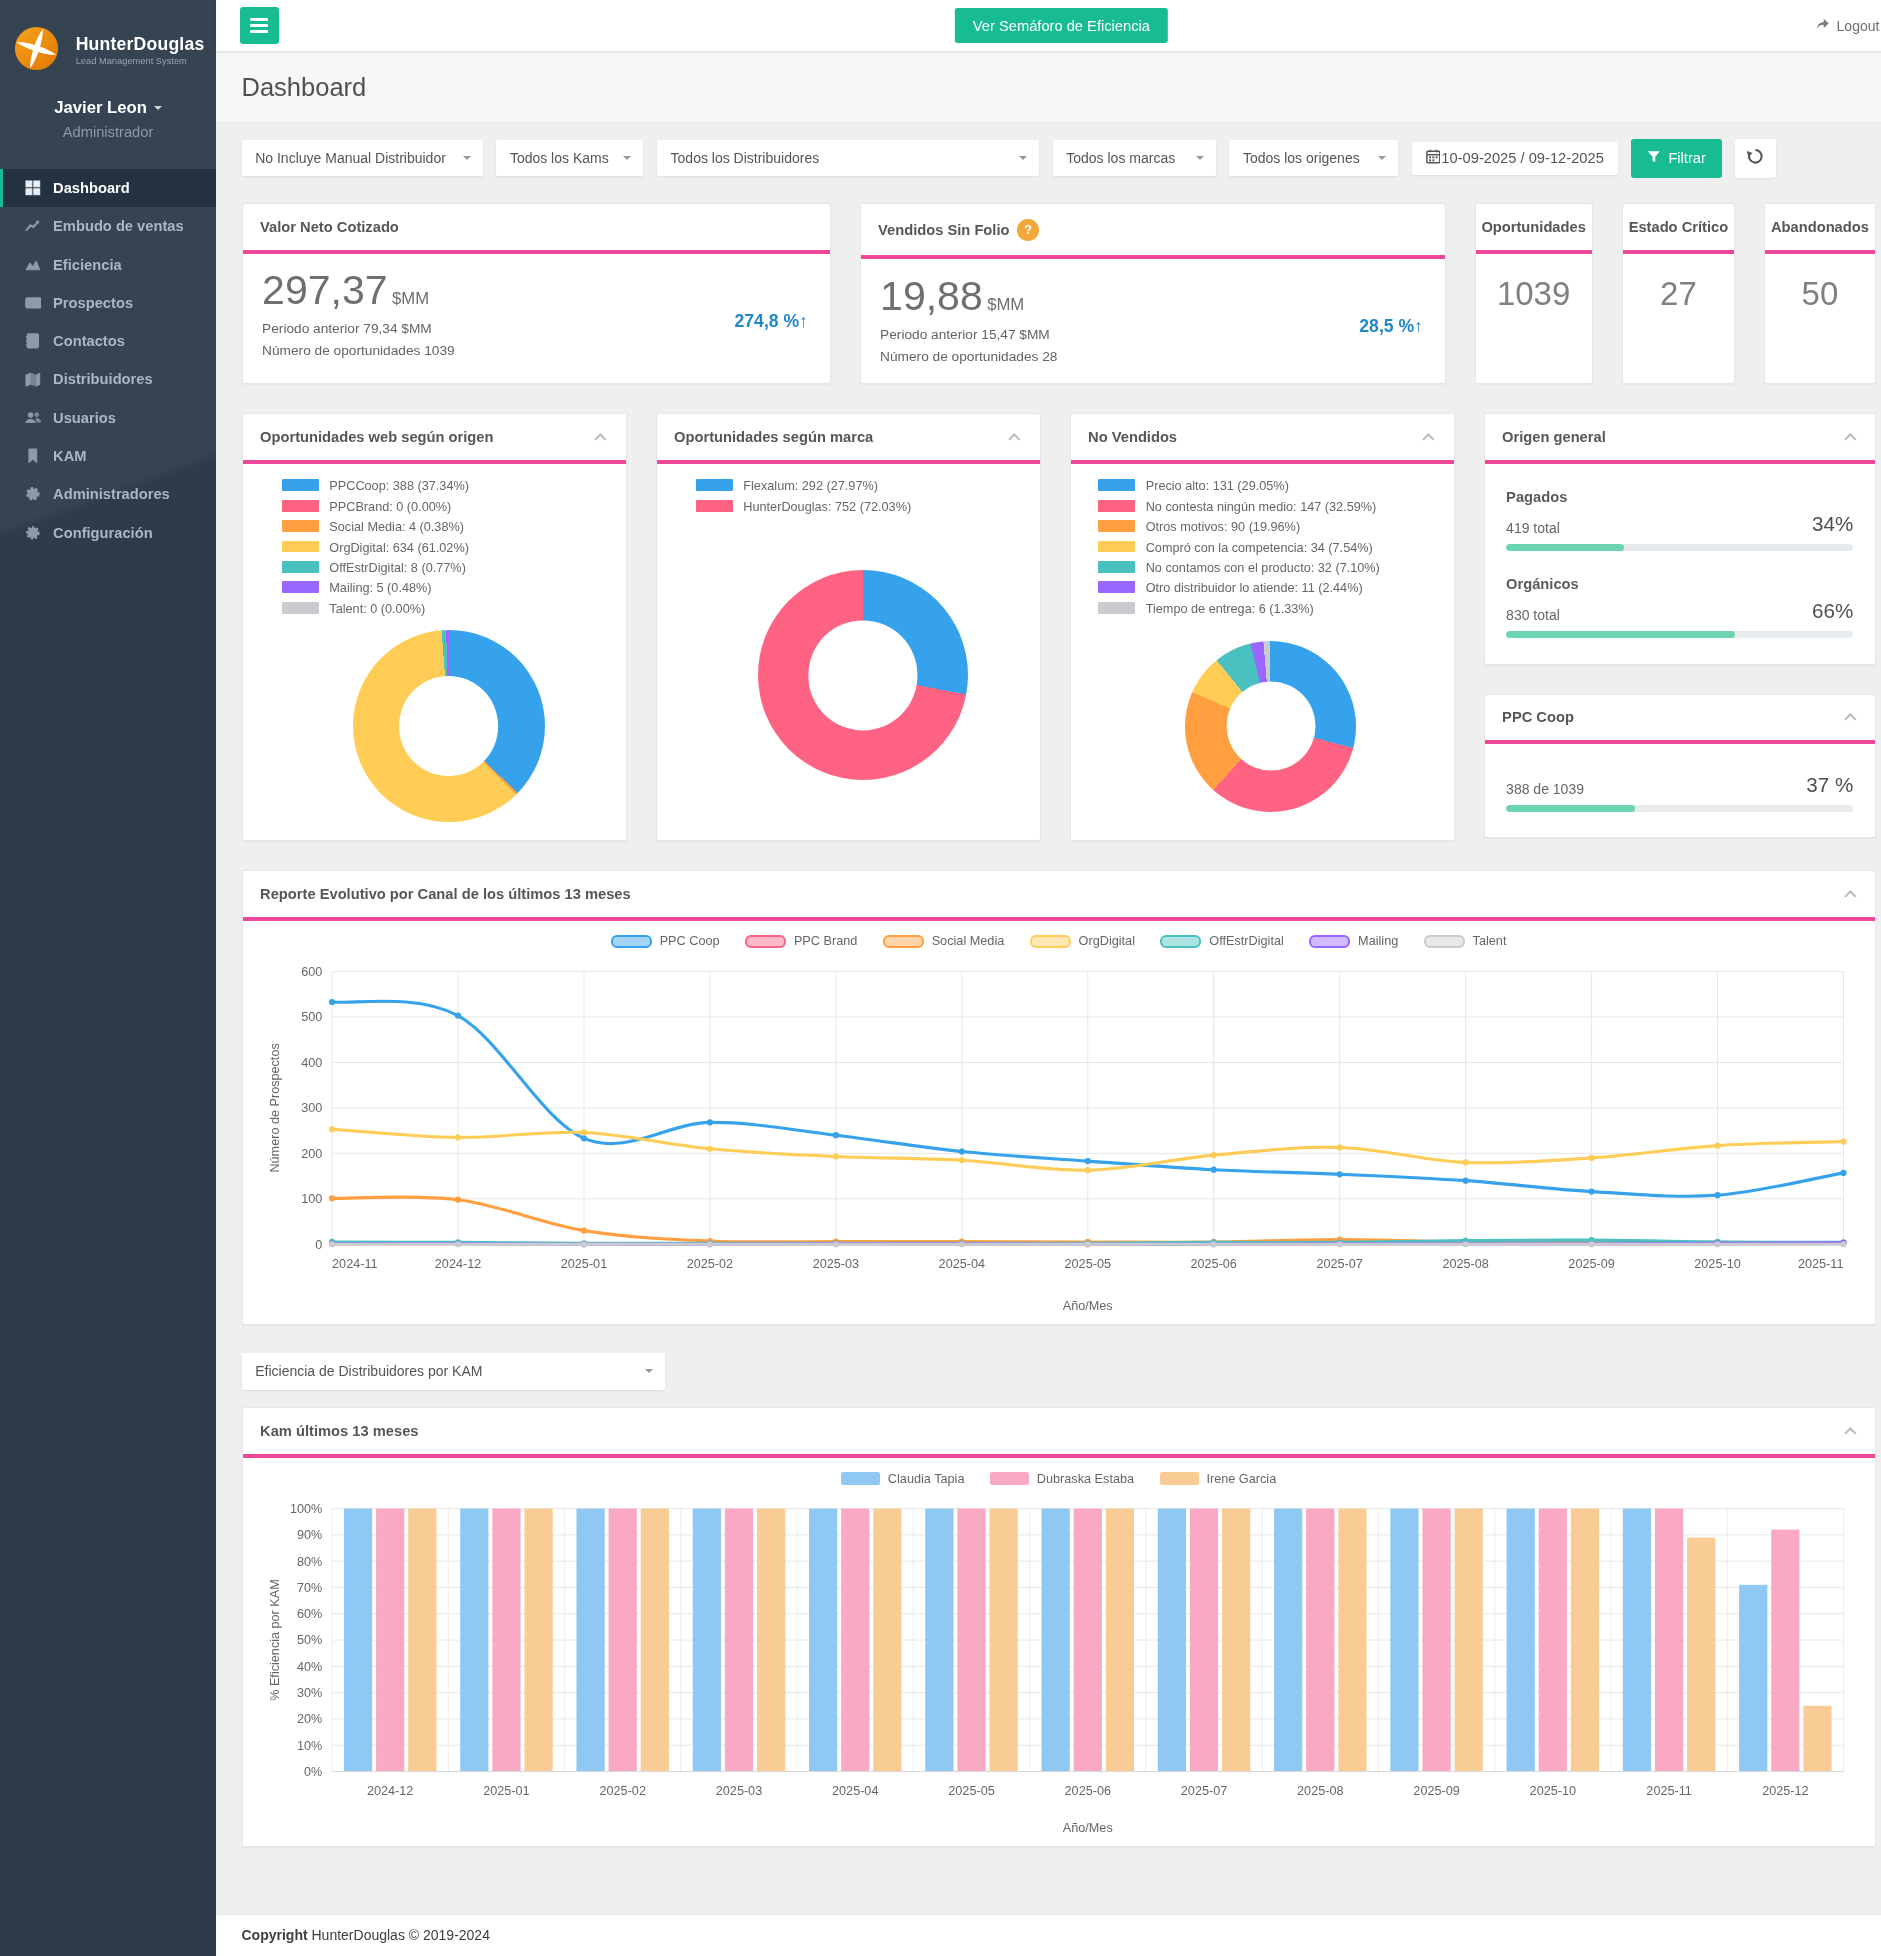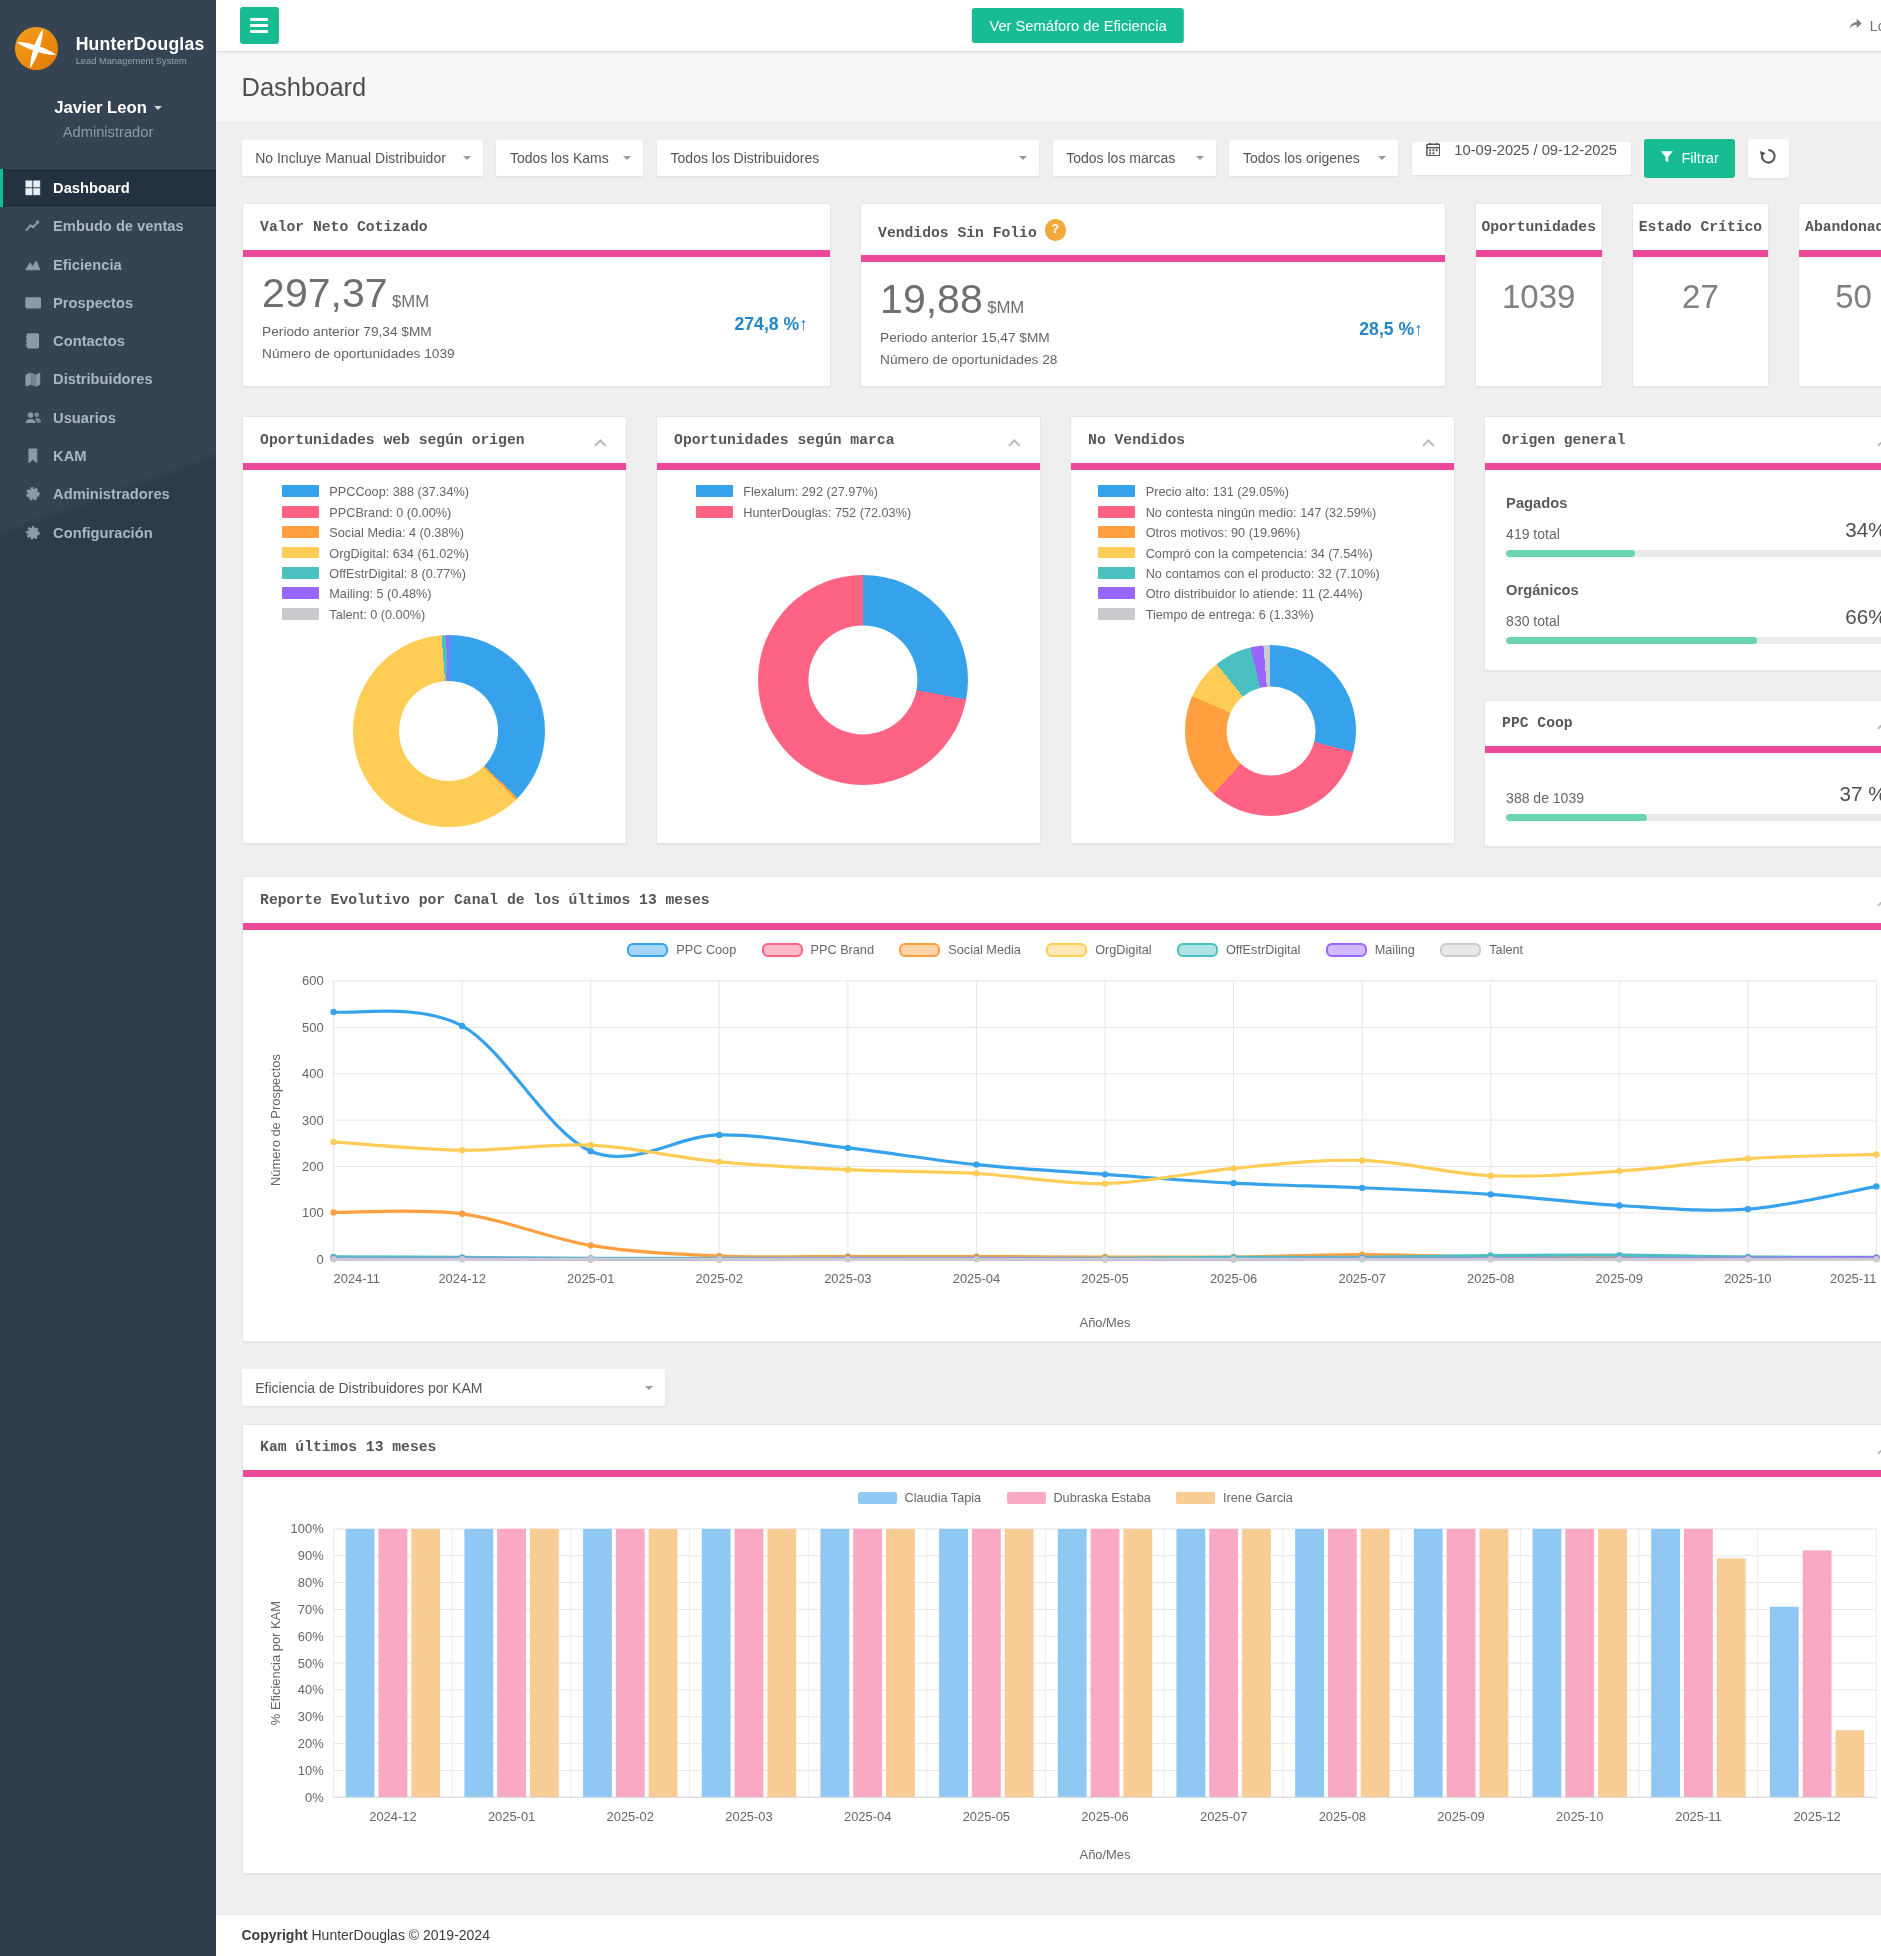--- a/index.html
+++ b/index.html
@@ -39,30 +39,30 @@
   .page-head h1 { font-size:25.5px; font-weight:normal; color:#4f4f4f; }
 
   .content { flex:1; background:#efefef; padding:17.6px 31px 9.8px 25.5px; }
 
   
   .filters { display:flex; gap:13.7px; align-items:center; margin-bottom:25.5px; }
   .selectbox { background:#fff; border-radius:2px; box-shadow:0 1px 2px rgba(0,0,0,.08); height:36px; display:flex;
                align-items:center; justify-content:space-between; padding:0 11.8px 0 13.7px; font-size:14px; color:#555; cursor:pointer; }
   .sel-caret { width:0; height:0; border-left:4.4px solid transparent; border-right:4.4px solid transparent; border-top:4.9px solid #9a9a9a; margin-left:11.8px; }
   .datebox { background:#fff; border-radius:2px; box-shadow:0 1px 2px rgba(0,0,0,.08); height:33px; display:flex;
-             gap:14px; padding:0 13.7px; font-size:14.7px; color:#555; cursor:pointer; }
+             align-items:center; gap:1px; padding:0 13.7px; font-size:14.7px; color:#555; cursor:pointer; }
   .btn-filtrar { background:#18bc92; border:none; border-radius:2.9px; color:#fff; font-size:14.7px; height:39px; padding:0 15.7px;
                  display:flex; align-items:center; gap:7.8px; cursor:pointer; font-family:inherit; }
   .btn-reset { background:#fff; border:none; border-radius:2.9px; box-shadow:0 1px 2px rgba(0,0,0,.08); width:41px; height:39px;
                display:flex; align-items:center; justify-content:center; cursor:pointer; }
 
   
   .card { background:#fff; border:1px solid #e6e6e6; border-radius:2px; box-shadow:0 1px 1px rgba(0,0,0,.04); }
-  .card-head { display:flex; align-items:flex-end; justify-content:space-between; padding:14.7px 17.6px;
-               border-bottom:7px solid #ec4899; font-size:14.7px; font-weight:bold; color:#565656;font-family:Liberation Mono, monospace; }
+  .card-head { display:flex; align-items:center; justify-content:space-between; padding:14.7px 17.6px;
+               border-bottom:4px solid #ec4899; font-size:14.7px; font-weight:bold; color:#565656; }
   .chev { cursor:pointer; display:flex; }
 
   .kpi-row { display:flex; gap:29px; margin-bottom:29px; }
   .kpi-big { flex:0 0 589px; }
   .kpi-body { padding:13.7px 19.6px 19.6px; position:relative; }
   .kpi-value { font-size:41px; font-weight:300; color:#6f6f6f; }
   .kpi-unit { font-size:16.7px; color:#6f6f6f; }
   .kpi-line { font-size:13.7px; color:#636363; margin-top:6.9px; }
   .kpi-delta { position:absolute; right:21.6px; top:57px; color:#2287c8; font-weight:bold; font-size:17.6px; }
   .help-badge { width:21.6px; height:21.6px; border-radius:50%; background:#f3a83c; color:#fff; font-size:12.7px; font-weight:bold;

